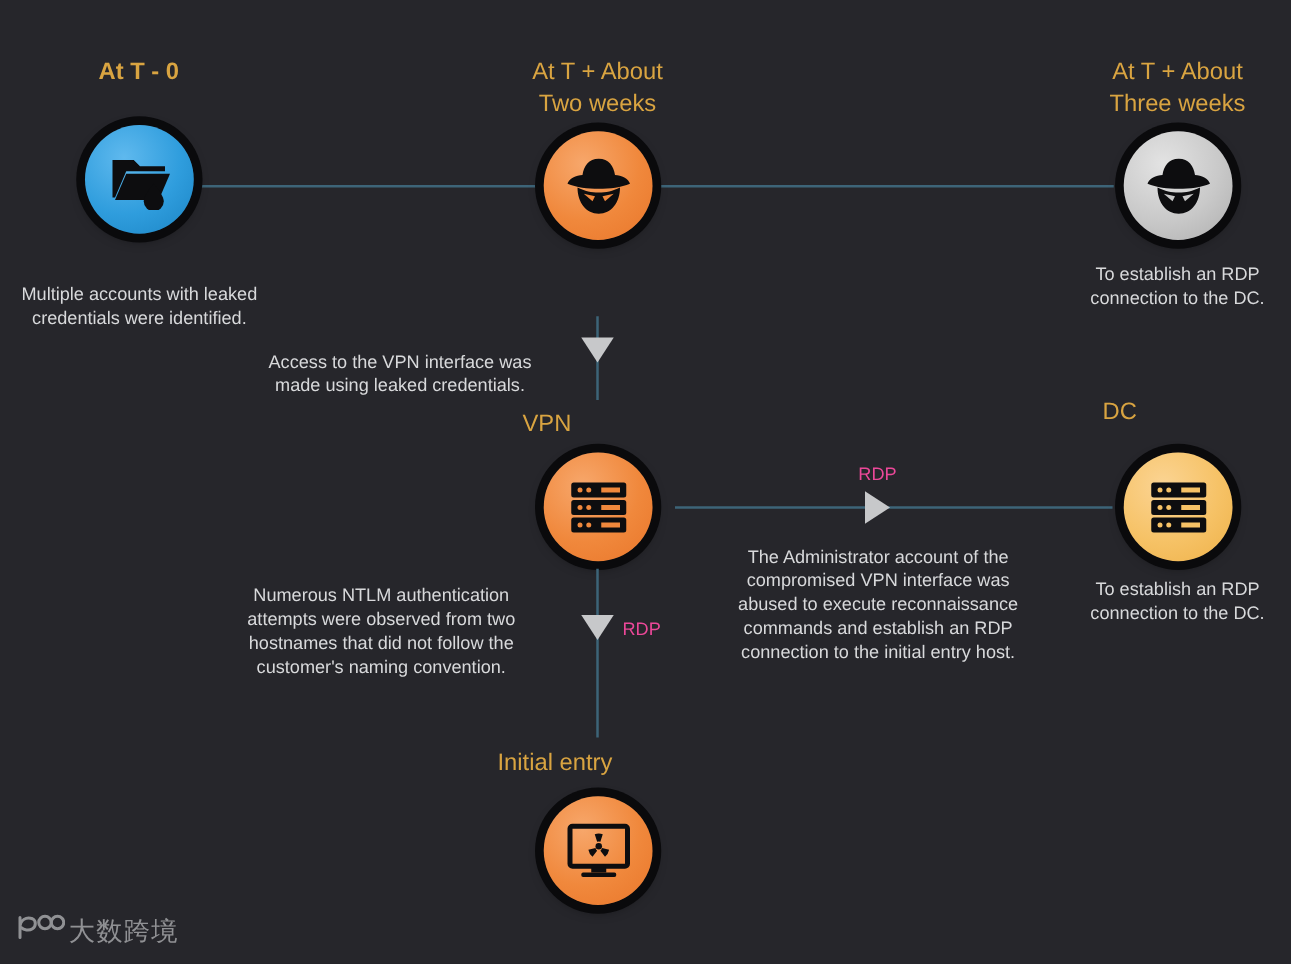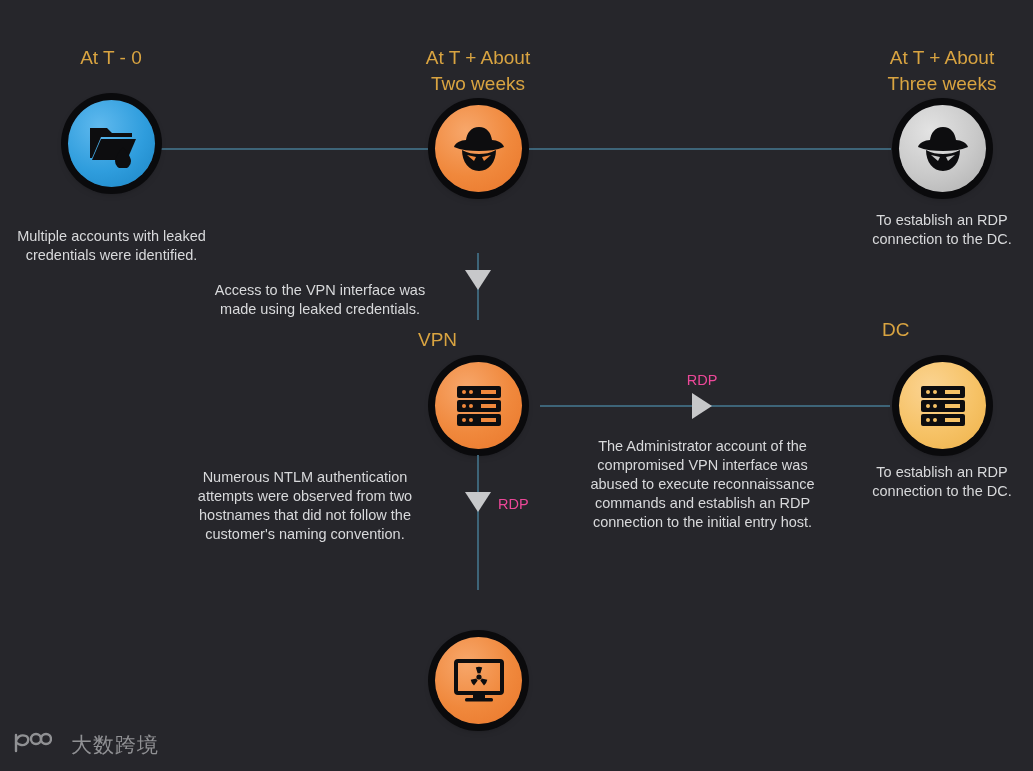--- a/index.html
+++ b/index.html
@@ -95,39 +95,39 @@
     text-align: center;
   }
 
   
   #watermark {
     position: absolute;
     left: 12px;
     bottom: 12px;
     display: flex;
     align-items: center;
-    gap: 19px;
+    gap: 3px;
     opacity: 0.62;
   }
   #watermark .wm-text {
     color: #d2d3d5;
     font-size: 21px;
     letter-spacing: 1px;
     font-family: "DejaVu Sans", sans-serif;
   }
 </style>
 </head>
 <body>
 
 <div id="canvas">
 
   <div class="hline" style="left:160px; top:148px; width:273px;"></div>
   <div class="hline" style="left:525px; top:148px; width:366px;"></div>
 
-  <div class="title" style="left:11px; top:45px; width:200px;">At T - 0</div>
+  <div class="title" style="left:11px; top:45px; width:200px;font-weight:bold;">At T - 0</div>
 
   <div class="node node-blue" style="left:68px; top:100px; width:87px; height:87px;">
     <span>
       <svg width="50" height="48" viewBox="0 0 50 48">
         <path d="M3 8 L20 8 L25 13 L45 13 L45 17 L14 17 L5 38 L3 38 Z" fill="#0d0d0f"></path>
         <path d="M14 19 L49 19 L40 40 L5 40 Z" fill="#0d0d0f"></path>
         <path d="M36 27 C36 27 28 36 28 41 a8 8 0 0 0 16 0 c0-5-8-14-8-14 z" fill="#0d0d0f"></path>
       </svg>
     </span>
   </div>
@@ -230,20 +230,21 @@
   <div class="caption" style="left:565px; top:437px; width:275px;">The Administrator account of the
 compromised VPN interface was
 abused to execute reconnaissance
 commands and establish an RDP
 connection to the initial entry host.</div>
 
   <div class="vline" style="left:477px; top:455px; width:2px; height:135px;"></div>
   <div class="arrow-down" style="left:465px; top:492px;"></div>
   <div class="edge-label" style="left:498px; top:495px; width:60px; text-align:left;">RDP</div>
 
+  <div class="node-label" style="left:398px; top:599px; width:160px;">Initial entry</div>
 
   <div class="node node-orange" style="left:435px; top:637px; width:87px; height:87px;">
     <span>
       <svg width="52" height="48" viewBox="0 0 52 48">
         <rect x="3" y="4" width="46" height="32" rx="2" fill="none" stroke="#0d0d0f" stroke-width="4"></rect>
         <rect x="20" y="37" width="12" height="4" fill="#0d0d0f"></rect>
         <rect x="12" y="41" width="28" height="3.5" rx="1.5" fill="#0d0d0f"></rect>
         <g fill="#0d0d0f" transform="translate(26,20)">
           <circle cx="0" cy="0" r="2.6"></circle>
           <path d="M-1.3 -3.6 A4.5 4.5 0 0 1 1.3 -3.6 L3.2 -9.6 A9.6 9.6 0 0 0 -3.2 -9.6 Z"></path>

